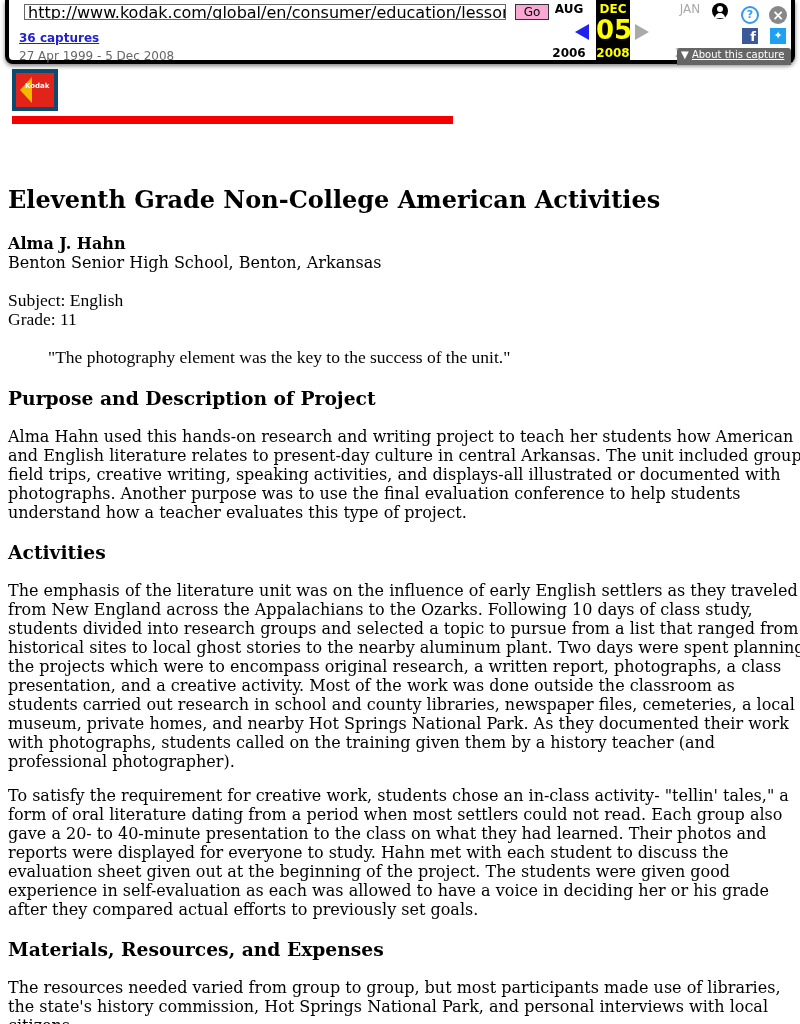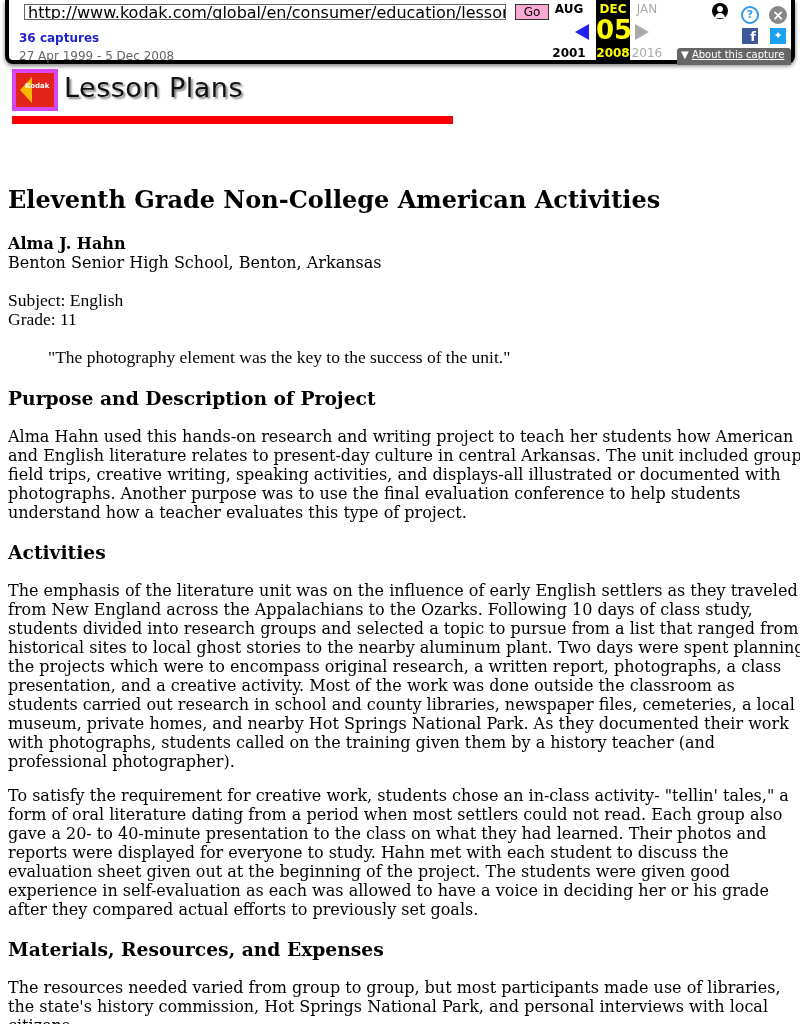--- a/index.html
+++ b/index.html
@@ -6,48 +6,48 @@
   body { width:800px; height:1024px; overflow:hidden; position:relative; font-family:"DejaVu Serif", serif; color:#000; }
 
   
   #wm { position:absolute; left:5px; top:0; width:790px; height:64px; background:#fff;
         border:4px solid #000; border-top:none; border-radius:0 0 8px 8px; box-sizing:border-box;
         box-shadow:0 2px 4px rgba(0,0,0,0.5); font-family:"DejaVu Sans", sans-serif; }
   #wm .url { position:absolute; left:15px; top:4px; width:482px; height:16px; border:1px solid #666;
              font-size:16px; line-height:16px; padding:0 3px; white-space:nowrap; overflow:hidden; box-sizing:border-box; }
   #wm .go { position:absolute; left:506px; top:4px; width:34px; height:16px; border:1px solid #333;
             font-size:12px; line-height:15px; text-align:center; box-sizing:border-box; background:#f9a8d4; }
-  #wm .captures { position:absolute; left:10px; top:31px; font-size:12px; font-weight:bold; color:#2222cc; }
+  #wm .captures { position:absolute; left:10px; top:31px; font-size:12px; font-weight:bold; color:#2222cc; text-decoration:underline; }
   #wm .range { position:absolute; left:10px; top:49px; font-size:12px; color:#666; }
   #wm .col { position:absolute; top:0; width:34px; text-align:center; font-weight:bold; }
   #wm .col .m { font-size:12px; position:absolute; top:2px; left:0; width:100%; }
   #wm .col .y { font-size:12px; position:absolute; top:46px; left:0; width:100%; }
   #wm .prev { left:543px; color:#000; }
   #wm .cur  { left:587px; width:34px; height:60px; background:#000; color:#ff0; }
   #wm .cur .d { position:absolute; top:15px; left:0; width:100%; font-size:26px; line-height:30px; }
   #wm .next { left:621px; color:#aaa; }
-  #wm .next .m, #wm .next .y { font-weight:normal; }
+  #wm .next .m, #wm .next .y { font-weight:normal;margin-left:43px; }
   #wm .arr-l { position:absolute; left:566px; top:24px; width:0; height:0; border-top:8px solid transparent; border-bottom:8px solid transparent; border-right:14px solid #2222ee; }
   #wm .arr-r { position:absolute; left:626px; top:24px; width:0; height:0; border-top:8px solid transparent; border-bottom:8px solid transparent; border-left:14px solid #aaa; }
   #wm .user { position:absolute; left:703px; top:3px; width:16px; height:16px; border-radius:50%; background:#000; }
   #wm .user::before { content:""; position:absolute; left:5px; top:3px; width:6px; height:6px; border-radius:50%; background:#fff; }
   #wm .user::after { content:""; position:absolute; left:3px; top:10px; width:10px; height:5px; border-radius:5px 5px 0 0; background:#fff; }
   #wm .help { position:absolute; left:732px; top:6px; width:14px; height:14px; border:2px solid #3399ee; border-radius:50%;
               color:#3399ee; font-size:11px; font-weight:bold; text-align:center; line-height:14px; }
   #wm .close { position:absolute; left:760px; top:6px; width:18px; height:18px; border-radius:50%; background:#888; color:#fff;
                font-size:14px; font-weight:bold; text-align:center; line-height:18px; }
   #wm .fb { position:absolute; left:733px; top:28px; width:16px; height:16px; background:#3b5998; color:#fff; font-size:13px; font-weight:bold; text-align:right; line-height:18px; padding-right:2px; box-sizing:border-box; }
   #wm .tw { position:absolute; left:761px; top:28px; width:16px; height:16px; background:#1da1f2; color:#fff; font-size:11px; text-align:center; line-height:16px; }
   #wm .about { position:absolute; left:668px; top:48px; width:114px; height:17px; background:#666; border-radius:3px 3px 0 0;
                color:#fff; font-size:10px; line-height:13px; padding-left:4px; box-sizing:border-box; white-space:nowrap; }
   #wm .about span.lbl { text-decoration:underline; }
 
   
   .banner { position:absolute; left:12px; top:69px; width:441px; height:56px; }
-  .kodak { position:absolute; left:0; top:0; width:46px; height:42px; background:#d946ef; }
+  .kodak { position:absolute; left:0; top:0; width:46px; height:42px; background:#0c4a6e; }
   .kodak .inner { position:absolute; left:4px; top:4px; width:38px; height:34px; background:#e2231a; }
   .kodak .inner::before { content:""; position:absolute; left:4px; top:4px; width:0; height:0; border-top:13px solid transparent; border-bottom:13px solid transparent; border-right:12px solid #f5b800; }
   .kodak .txt { position:absolute; left:13px; top:13px; font-family:"DejaVu Sans", sans-serif; font-size:7px; color:#fff; font-weight:bold; }
   .banner .title { position:absolute; left:52px; top:3px; font-family:"DejaVu Sans", sans-serif; font-size:27px; color:#111; text-shadow:2px 2px 2px #888; letter-spacing:0.5px; }
   .banner .bar { position:absolute; left:0; top:47px; width:441px; height:8px; background:#f40000; }
 
   
   .content { position:absolute; left:8px; top:156px; width:800px; }
   h1 { font-size:24px; font-weight:bold; line-height:29px; margin:0; }
   .author { margin-top:20px; font-size:16px; line-height:19px; }
@@ -61,21 +61,21 @@
 <body>
 
 <div id="wm">
   <div class="url">http://www.kodak.com/global/en/consumer/education/lessonPlans/lessonPlan038</div>
   <div class="go">Go</div>
   <div class="captures">36 captures</div>
   <div class="range">27 Apr 1999 - 5 Dec 2008</div>
 
   <div class="col prev">
     <span class="m">AUG</span>
-    <span class="y">2001</span>
+    <span class="y">2006</span>
   </div>
   <div class="arr-l"></div>
   <div class="col cur">
     <span class="m">DEC</span>
     <span class="d">05</span>
     <span class="y">2008</span>
   </div>
   <div class="arr-r"></div>
   <div class="col next">
     <span class="m">JAN</span>
@@ -91,21 +91,20 @@
     <span>▼</span>
     <span class="lbl">About this capture</span>
   </div>
 </div>
 
 <div class="banner">
   <div class="kodak">
     <div class="inner"></div>
     <span class="txt">Kodak</span>
   </div>
-  <div class="title">Lesson Plans</div>
   <div class="bar"></div>
 </div>
 
 <div class="content">
   <h1>
     <br>
     <span>Eleventh Grade Non-College American Activities</span>
   </h1>
 
   <div class="author">

